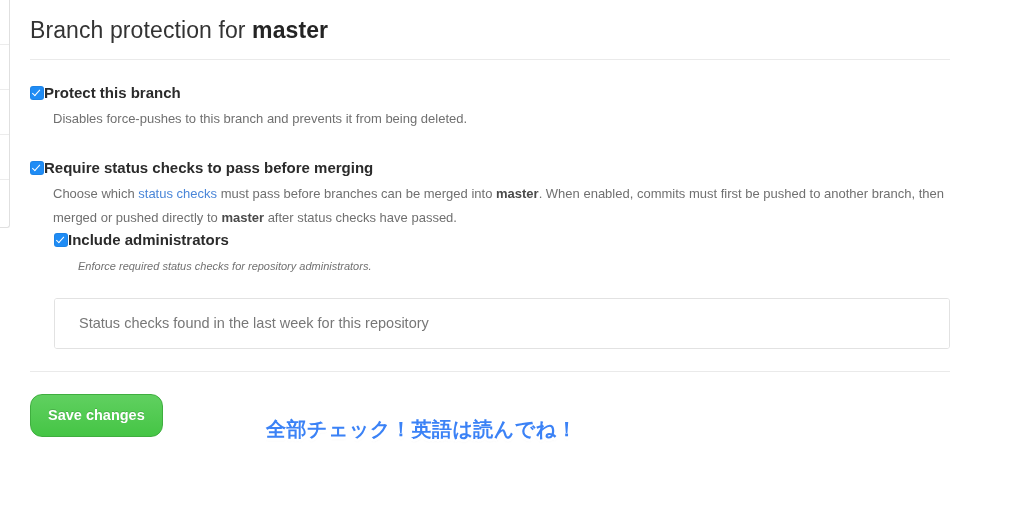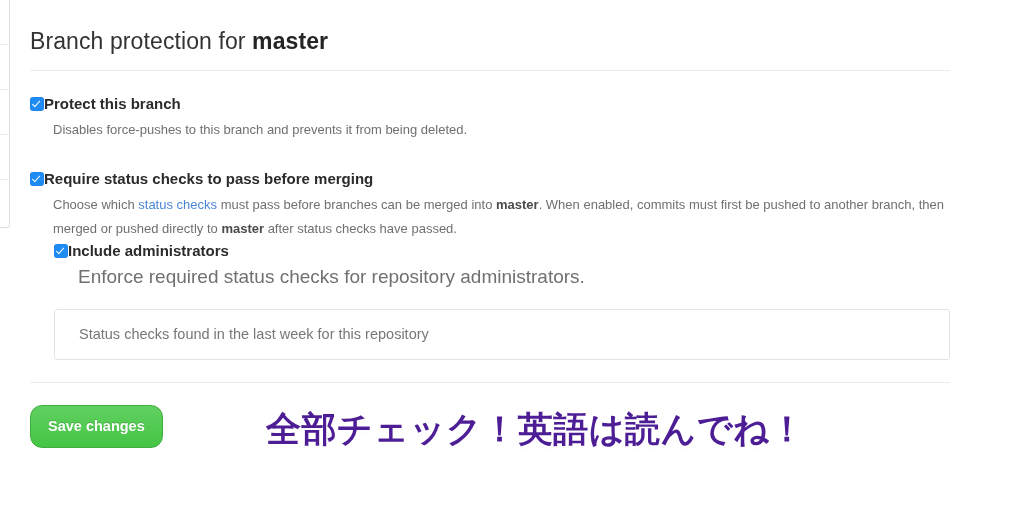--- a/index.html
+++ b/index.html
@@ -44,21 +44,21 @@
     top: 0;
     width: 920px;
   }
 
   .page-title {
     font-size: 23px;
     font-weight: 400;
     color: #333333;
     letter-spacing: 0.1px;
     margin: 0;
-    padding-top: 26px;
+    padding-top: 15px;
     line-height: 30px;
     white-space: nowrap;
   }
   .page-title b {
     font-weight: 700;
     color: #242424;
   }
 
   .rule {
     height: 1px;
@@ -119,24 +119,25 @@
 
   #opt-protect { margin-top: 23px; }
   #opt-protect .opt-desc { margin-top: 4px; }
 
   #opt-required { margin-top: 27px; }
   #opt-required .opt-desc { margin-top: 4px; }
 
   
   .sub-opt { margin-left: 24px; }
   .sub-opt .opt-desc {
-    font-size: 19px;
+    font-size: 11px;
     color: #707070;
     margin-top: 3px;
     margin-left: 24px;
+    font-style: italic;
   }
 
   
   .checks-panel {
     margin-left: 24px;
     margin-top: 20px;
     width: 896px;
     border: 1px solid #e2e2e2;
     border-radius: 3px;
     box-sizing: border-box;
@@ -198,23 +199,23 @@
     line-height: 16px;
     cursor: pointer;
     box-sizing: border-box;
   }
 
   
   .annotation {
     position: absolute;
     left: 266px;
     top: 412px;
-    font-size: 35px;
-    font-weight: 700;
-    color: #4c1d95;
+    font-size: 20px;
+    font-weight: 700;
+    color: #3b82f6;
     letter-spacing: 0.5px;
     white-space: nowrap;
     line-height: 34px;
     text-shadow:
       -2px -2px 0 #ffffff,  2px -2px 0 #ffffff,
       -2px  2px 0 #ffffff,  2px  2px 0 #ffffff,
       -3px  0   0 #ffffff,  3px  0   0 #ffffff,
        0   -3px 0 #ffffff,  0    3px 0 #ffffff,
        0    2px 3px rgba(0,0,0,0.10);
   }

